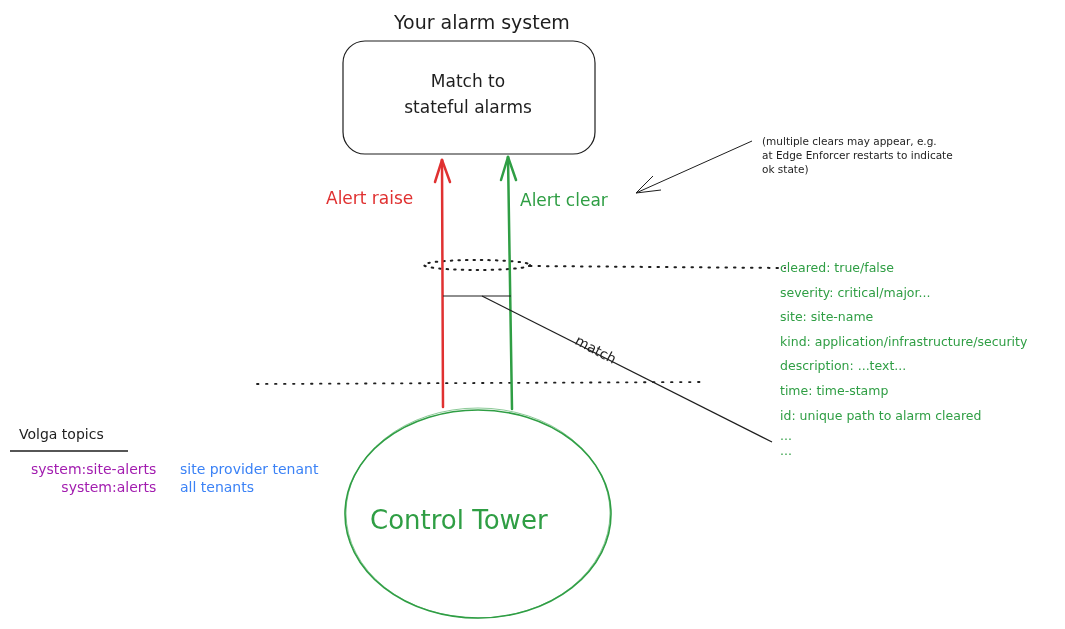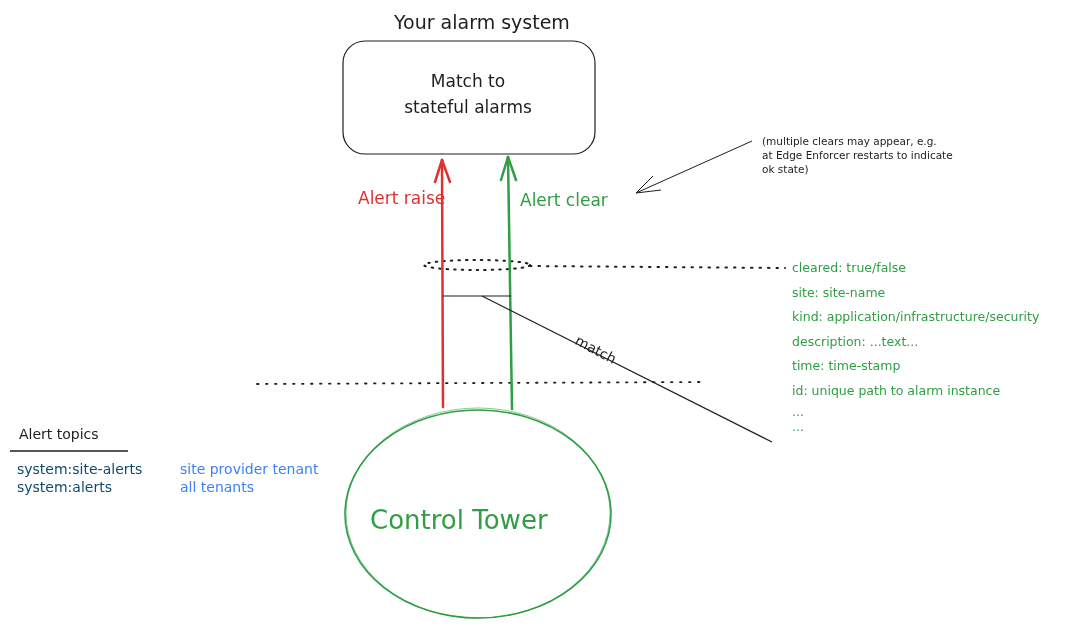--- a/index.html
+++ b/index.html
@@ -4,27 +4,27 @@
   <style>
     html, body { margin: 0; padding: 0; background: #ffffff; }
     body { width: 1065px; height: 629px; position: relative; overflow: hidden;
            font-family: "DejaVu Sans", sans-serif; }
     svg.canvas { position: absolute; left: 0; top: 0; }
     .t { position: absolute; white-space: nowrap; }
     .title { font-size: 19px; color: #1e1e1e; left: 394px; top: 11px; }
     .box-text { font-size: 17px; color: #1e1e1e; text-align: center; line-height: 26px;
                 left: 368px; top: 68px; width: 200px; }
     .note { font-size: 10.5px; color: #1e1e1e; line-height: 14px; left: 762px; top: 134px; }
-    .raise { font-size: 17px; color: #e03131; left: 326px; top: 188px; margin-left: 32px; }
+    .raise { font-size: 17px; color: #e03131; left: 326px; top: 188px; }
     .clear { font-size: 17px; color: #2f9e44; left: 520px; top: 190px; }
     .fields { left: 780px; top: 258px; font-size: 12.5px; color: #2f9e44; }
-    .fields div { height: 24.6px; line-height: 20px; margin-left: 12px; }
+    .fields div { height: 24.6px; line-height: 20px; }
     .match { font-size: 14px; color: #1e1e1e; left: 580px; top: 332px; transform: rotate(28deg); transform-origin: left top; }
     .topics-title { font-size: 14px; color: #1e1e1e; left: 19px; top: 426px; }
-    .topics-col1 { font-size: 14px; color: #0c4a6e; left: 17px; top: 460px; line-height: 18px; }
+    .topics-col1 { font-size: 14px; color: #a21caf; left: 31px; top: 460px; line-height: 18px; text-align: right; }
     .topics-col2 { font-size: 14px; color: #3b82f6; left: 180px; top: 460px; line-height: 18px; }
     .ct { font-size: 26px; color: #2f9e44; left: 370px; top: 490px; margin-top: 15px; }
   </style>
 </head>
 <body>
 
 <svg class="canvas" width="1065" height="629" viewBox="0 0 1065 629">
 
   <rect x="343" y="41" width="252" height="113" rx="22" ry="22" fill="none" stroke="#1e1e1e" stroke-width="1.2"></rect>
 
@@ -74,32 +74,33 @@
   <div>(multiple clears may appear, e.g.</div>
   <div>at Edge Enforcer restarts to indicate</div>
   <div>ok state)</div>
 </div>
 
 <div class="t raise">Alert raise</div>
 <div class="t clear">Alert clear</div>
 
 <div class="t fields">
   <div>cleared: true/false</div>
+  <div>severity: critical/major...</div>
   <div>site: site-name</div>
   <div>kind: application/infrastructure/security</div>
   <div>description: ...text...</div>
   <div>time: time-stamp</div>
-  <div>id: unique path to alarm instance</div>
+  <div>id: unique path to alarm cleared</div>
   <div style="height:15px;line-height:12px;">...</div>
   <div style="height:15px;line-height:12px;">...</div>
 </div>
 
 <div class="t match">match</div>
 
-<div class="t topics-title">Alert topics</div>
+<div class="t topics-title">Volga topics</div>
 <div class="t topics-col1">
   <div>system:site-alerts</div>
   <div>system:alerts</div>
 </div>
 <div class="t topics-col2">
   <div>site provider tenant</div>
   <div>all tenants</div>
 </div>
 
 <div class="t ct">Control Tower</div>

